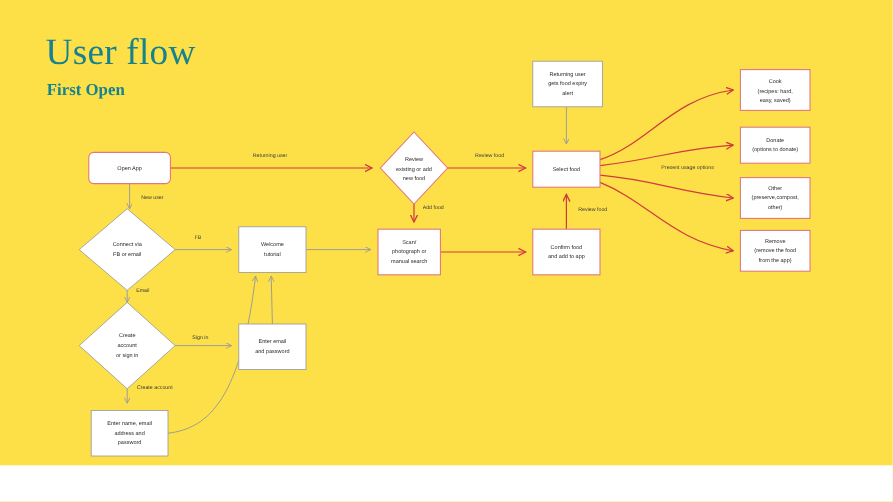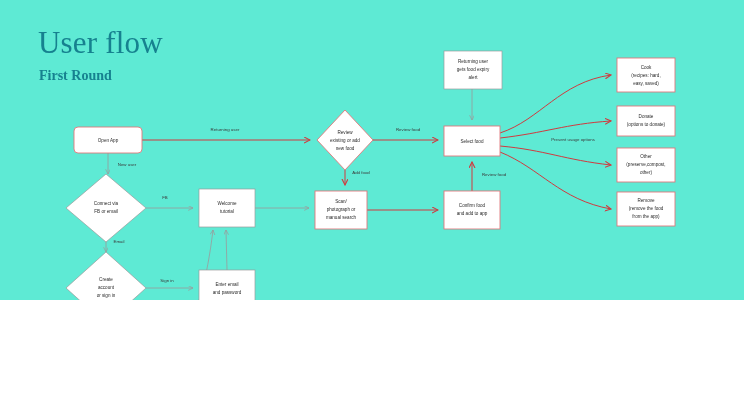--- a/index.html
+++ b/index.html
@@ -3,22 +3,22 @@
 <meta charset="utf-8">
 <style>
   html, body {
     margin: 0;
     padding: 0;
     background: #ffffff;
   }
   #page {
     position: relative;
     width: 744px;
-    height: 300px;
-    background: #5eead4;
+    height: 388px;
+    background: #fde047;
     overflow: hidden;
     font-family: "Liberation Sans", sans-serif;
     text-decoration: underline;
   }
   #title {
     position: absolute;
     left: 38px;
     top: 26px;
     font-family: "Liberation Serif", serif;
     font-size: 31px;
@@ -83,21 +83,21 @@
     stroke: #d03a3f;
     stroke-width: 1.0;
   }
 </style>
 </head>
 <body>
 
 <div id="page">
 
   <div id="title">User flow</div>
-  <div id="subtitle">First Round</div>
+  <div id="subtitle">First Open</div>
 
   <svg id="flow" width="744" height="418" viewBox="0 0 744 418" xmlns="http://www.w3.org/2000/svg">
     <defs>
       <marker id="arrRed" markerWidth="7" markerHeight="7" refX="6" refY="3" orient="auto">
         <path d="M0,0 L6,3 L0,6" fill="none" stroke="#d03a3f" stroke-width="1.1"></path>
       </marker>
       <marker id="arrGray" markerWidth="7" markerHeight="7" refX="6" refY="3" orient="auto">
         <path d="M0,0 L6,3 L0,6" fill="none" stroke="#9a9a9a" stroke-width="0.9"></path>
       </marker>
     </defs>

